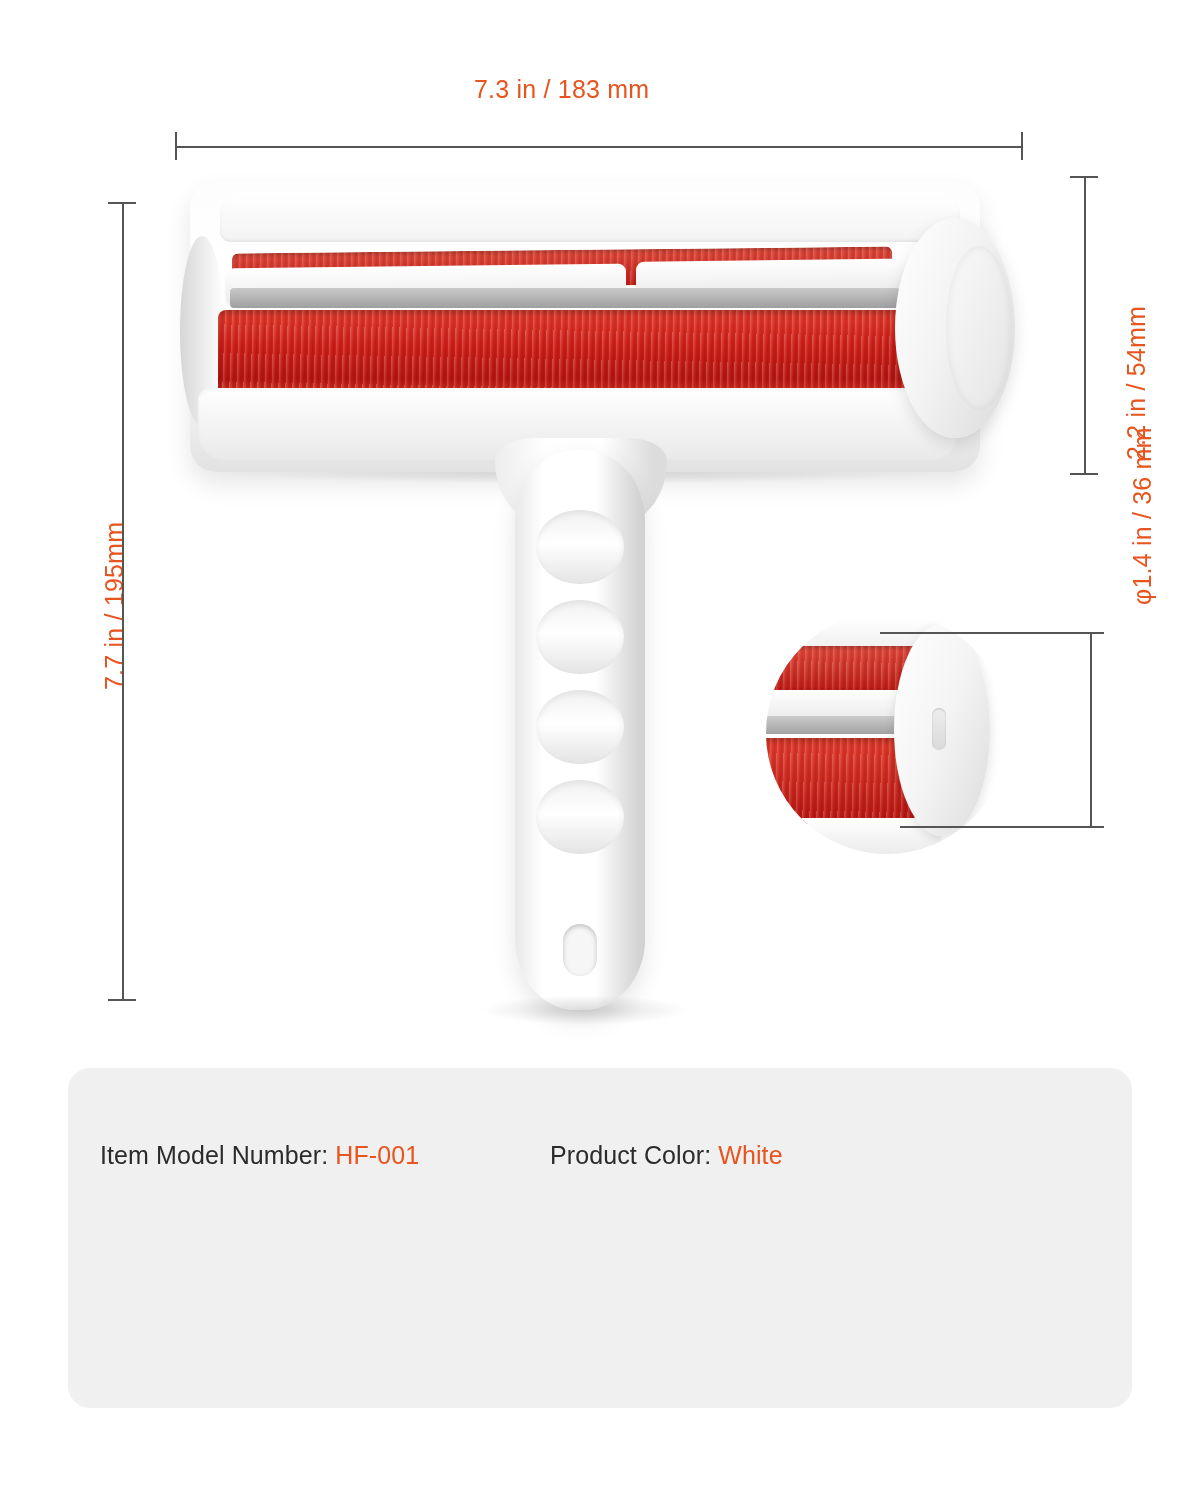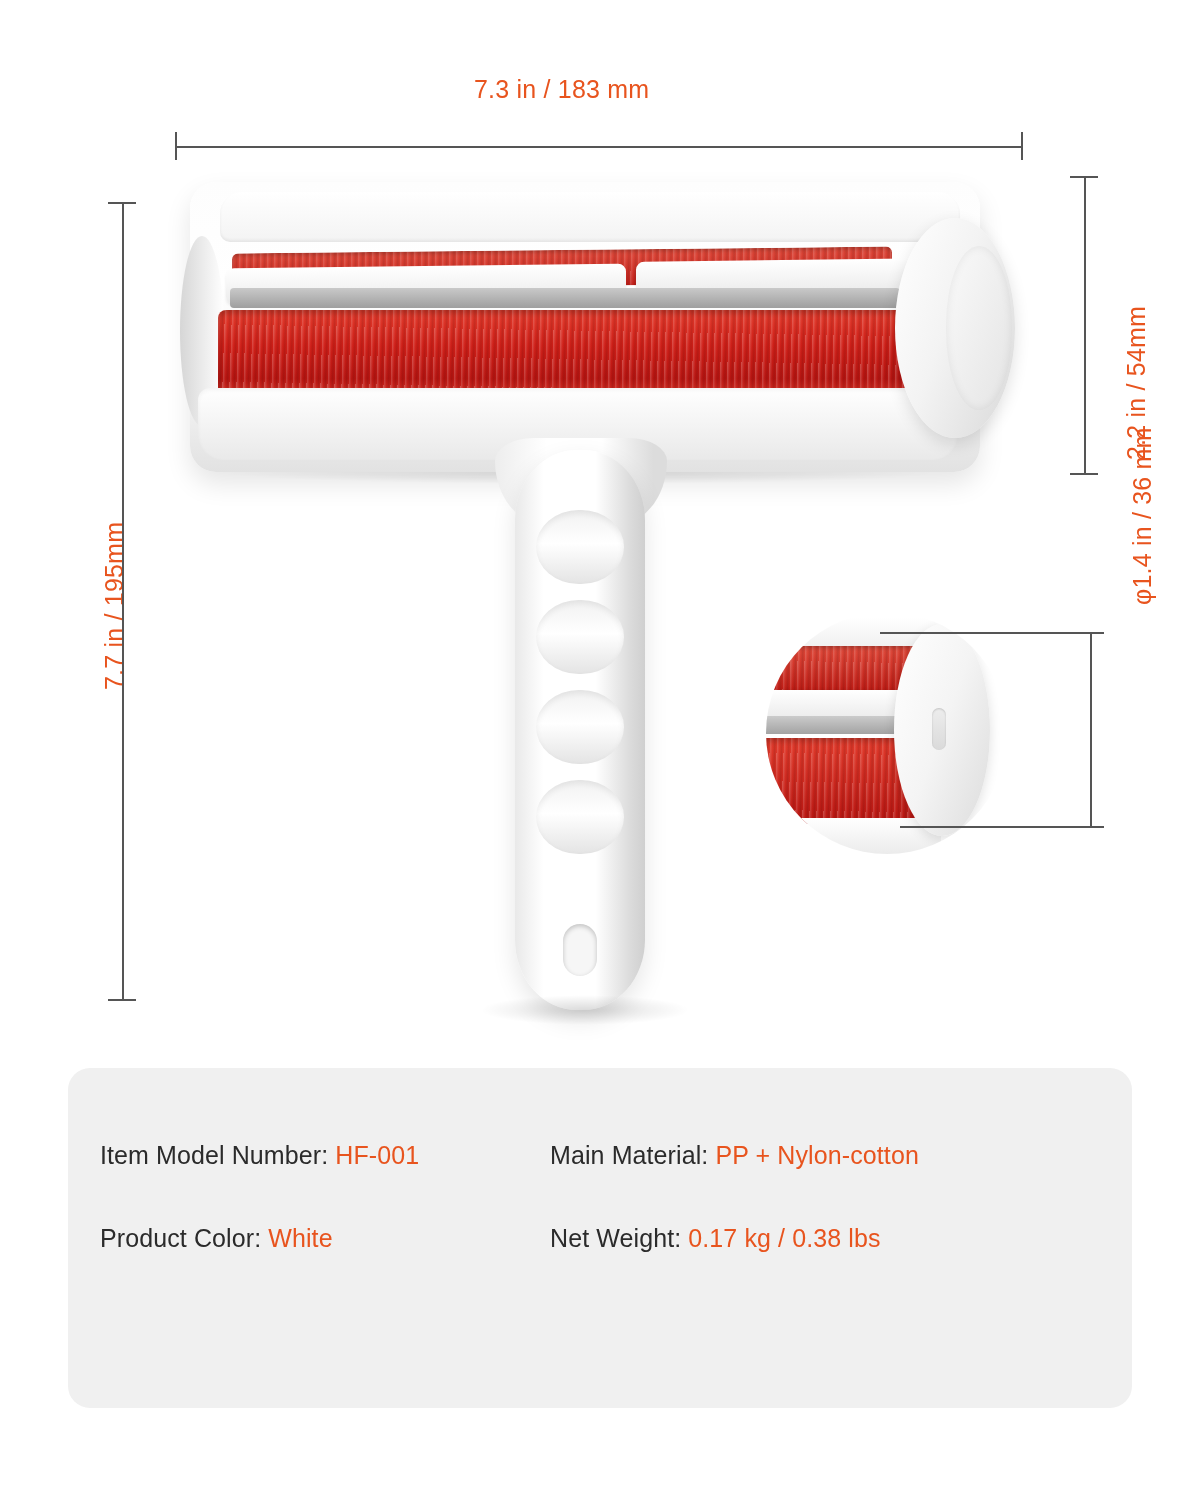--- a/index.html
+++ b/index.html
@@ -419,29 +419,21 @@
 <div class="dim-line h" style="left:880px; top:632px; width:212px;"></div>
 <div class="dim-line h" style="left:900px; top:826px; width:192px;"></div>
 
 <div id="spec-panel">
   <div class="spec-grid">
 
     <div class="spec-item">
       <span>Item Model Number:</span>
       <span class="val">HF-001</span>
     </div>
-    <div class="spec-item">
-      <span>Main Material:</span>
-      <span class="val">PP + Nylon-cotton</span>
-    </div>
 
     <div class="spec-item">
       <span>Product Color:</span>
       <span class="val">White</span>
     </div>
-    <div class="spec-item">
-      <span>Net Weight:</span>
-      <span class="val">0.17 kg / 0.38 lbs</span>
-    </div>
 
 
   </div>
 </div>
 
 </body></html>

